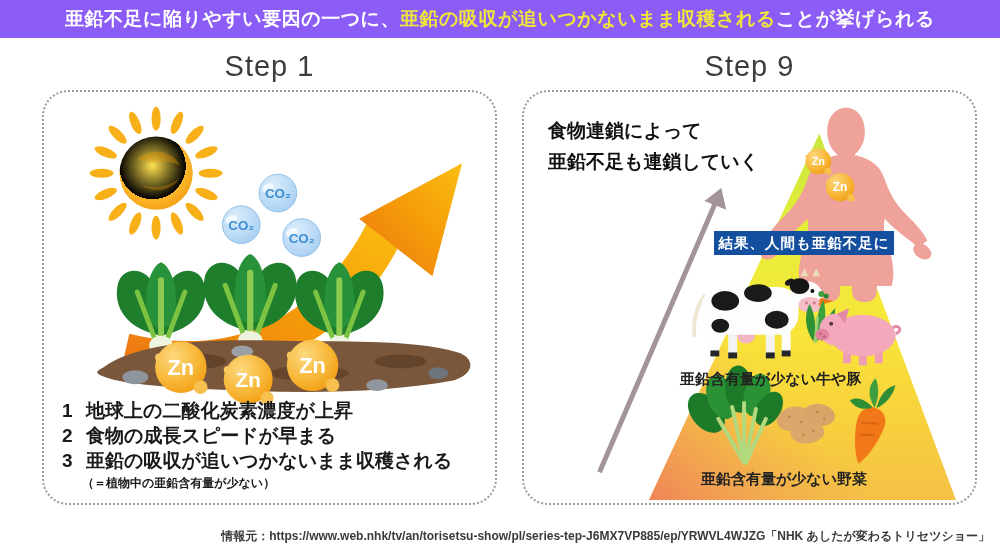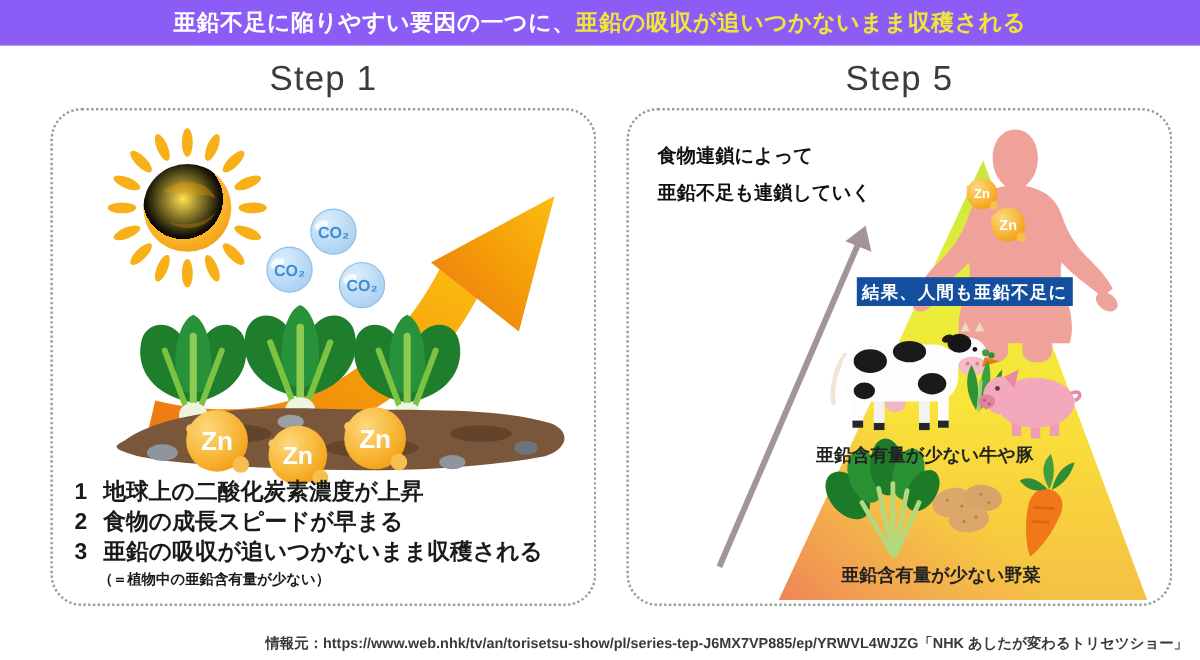--- a/index.html
+++ b/index.html
@@ -16,21 +16,21 @@
   
   .panel{position:absolute;top:90px;width:451px;height:411px;border:2px dotted #9b9b9b;
        border-radius:26px;background:#fff;}
   .panel svg{position:absolute;left:0;top:0;}
   
   #s1list{position:absolute;left:62px;top:398px;font-weight:bold;color:#1a1a1a;}
   #s1list .row{display:flex;font-size:19px;line-height:25px;}
   #s1list .num{width:24px;}
   #s1list .note{font-size:12px;line-height:20px;padding-left:20px;}
   
-  #s2cap{position:absolute;left:548px;top:115px;font-size:16px;font-weight:bold;
+  #s2cap{position:absolute;left:548px;top:115px;font-size:19px;font-weight:bold;
        color:#111;line-height:31px;white-space:nowrap;}
   #banner{position:absolute;left:714px;top:231px;width:180px;height:24px;
        color:#fff;font-size:14.5px;font-weight:bold;display:flex;align-items:center;
        justify-content:center;letter-spacing:1px;white-space:nowrap;}
   .tier-label{position:absolute;font-size:15px;font-weight:bold;color:#222;
        text-align:left;white-space:nowrap;}
   #tier1{left:680px;top:370px;width:250px;}
   #tier2{left:701px;top:470px;width:235px;}
   
   #ftr{position:absolute;right:10px;bottom:5px;font-size:12px;font-weight:bold;
@@ -38,24 +38,25 @@
   svg text{font-family:"Liberation Sans","DejaVu Sans",sans-serif;}
 </style>
 </head>
 <body>
 
 <div id="stage">
 
   <div id="hdr" style="background: #8b5cf6;">
     <span class="w">亜鉛不足に陥りやすい要因の一つに、</span>
       <span class="y" style="color: rgb(240, 230, 58);">亜鉛の吸収が追いつかないまま収穫される</span>
+      <span class="w">ことが挙げられる</span>
   </div>
 
   <div class="step-title" style="left:42px">Step 1</div>
-  <div class="step-title" style="left:522px">Step 5</div>
+  <div class="step-title" style="left:522px">Step 9</div>
 
   <div class="panel" style="left:42px">
     <svg width="451" height="411" viewBox="0 0 455 415">
       <defs>
         <radialGradient id="sunG" cx="45%" cy="40%" r="65%">
           <stop offset="0%" stop-color="#ffe14d"></stop>
             <stop offset="70%" stop-color="#fbbойка"></stop>
           <stop offset="70%" stop-color="#fbb62a"></stop>
             <stop offset="100%" stop-color="#f49c12"></stop>
         </radialGradient>

